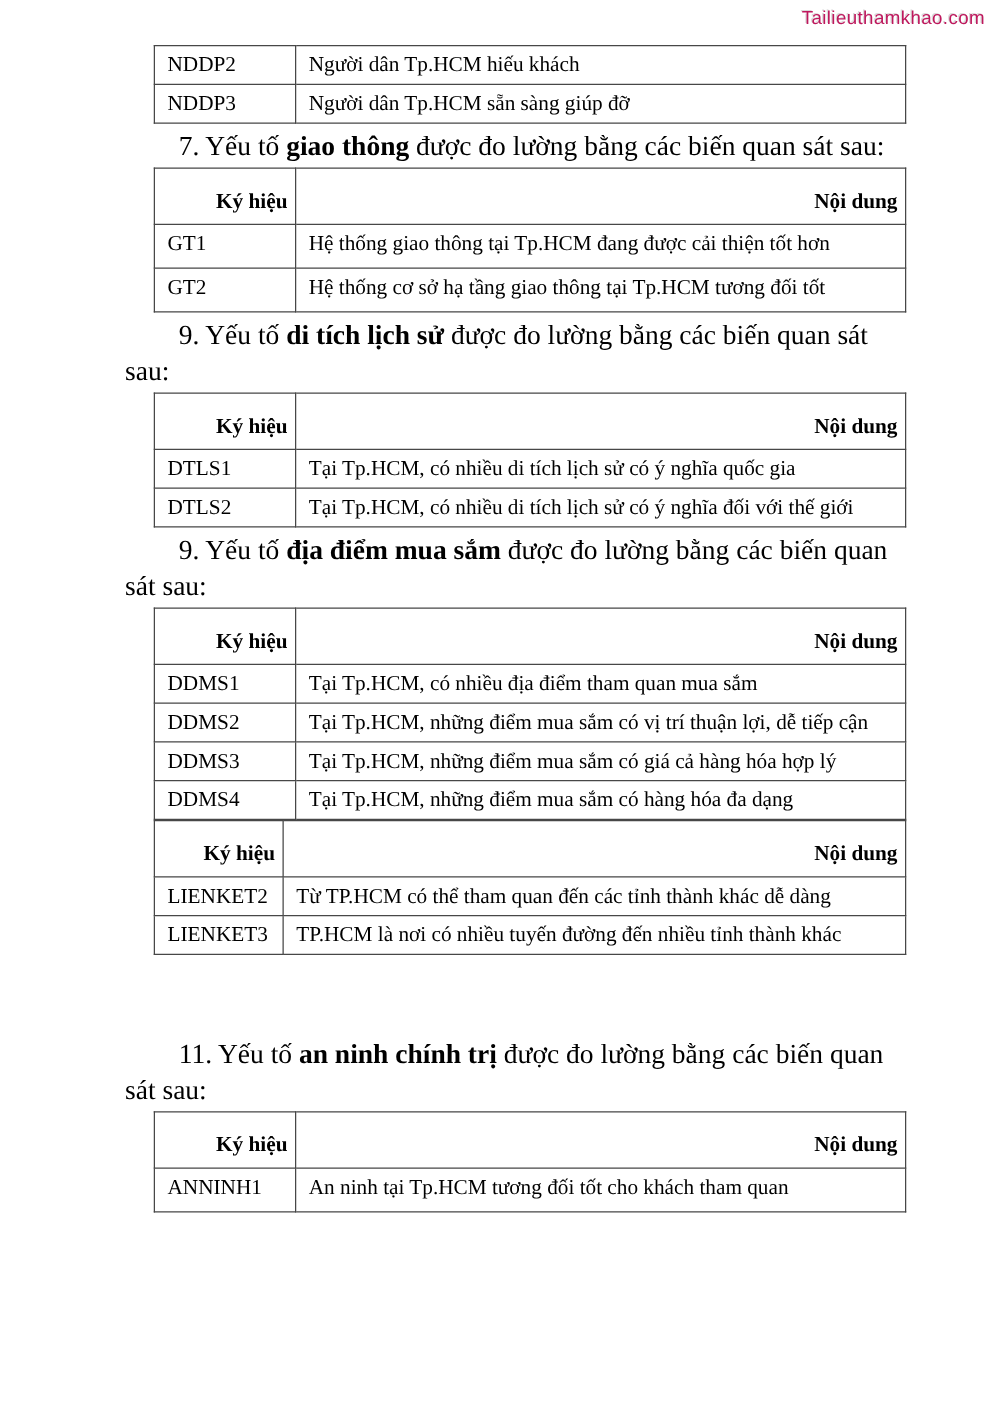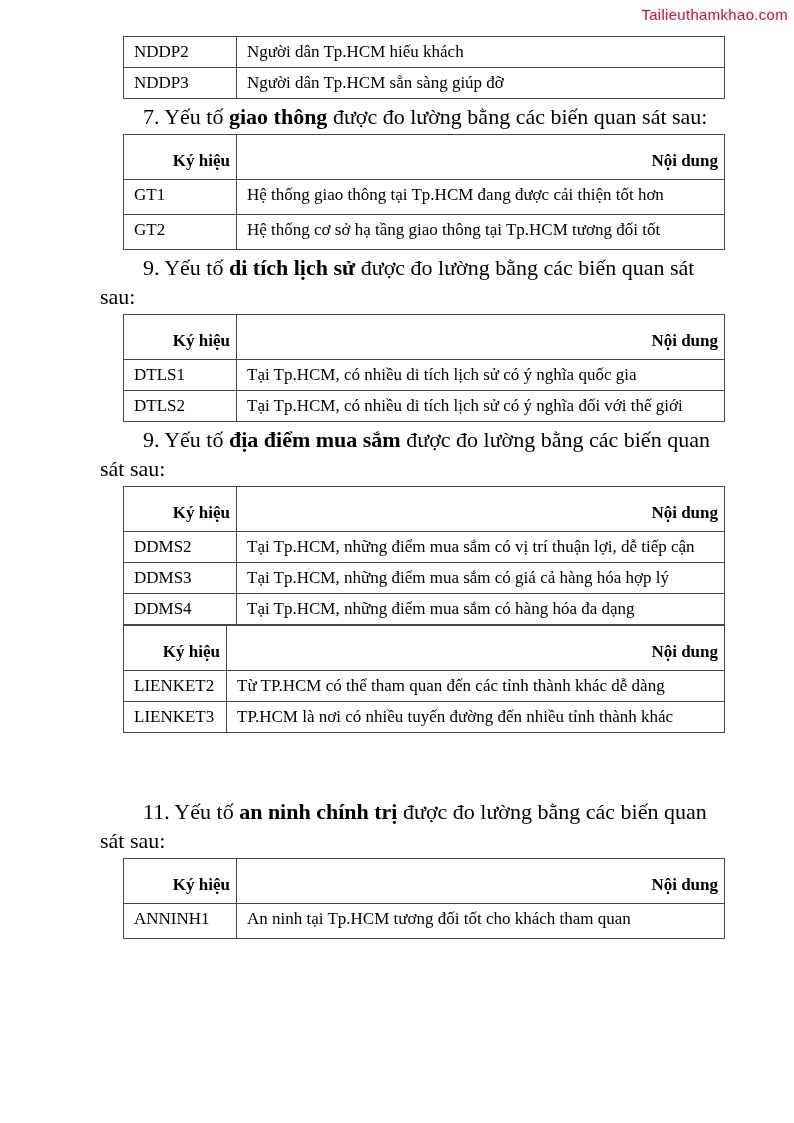--- a/index.html
+++ b/index.html
@@ -151,20 +151,24 @@
       <colgroup>
           <col class="c1">
           <col>
         </colgroup>
       <tbody>
         <tr>
           <th>Ký hiệu</th>
           <th>Nội dung</th>
         </tr>
         <tr>
+          <td>DDMS1</td>
+          <td>Tại Tp.HCM, có nhiều địa điểm tham quan mua sắm</td>
+        </tr>
+        <tr>
           <td>DDMS2</td>
           <td>Tại Tp.HCM, những điểm mua sắm có vị trí thuận lợi, dễ tiếp cận</td>
         </tr>
         <tr>
           <td>DDMS3</td>
           <td>Tại Tp.HCM, những điểm mua sắm có giá cả hàng hóa hợp lý</td>
         </tr>
         <tr>
           <td>DDMS4</td>
           <td>Tại Tp.HCM, những điểm mua sắm có hàng hóa đa dạng</td>

